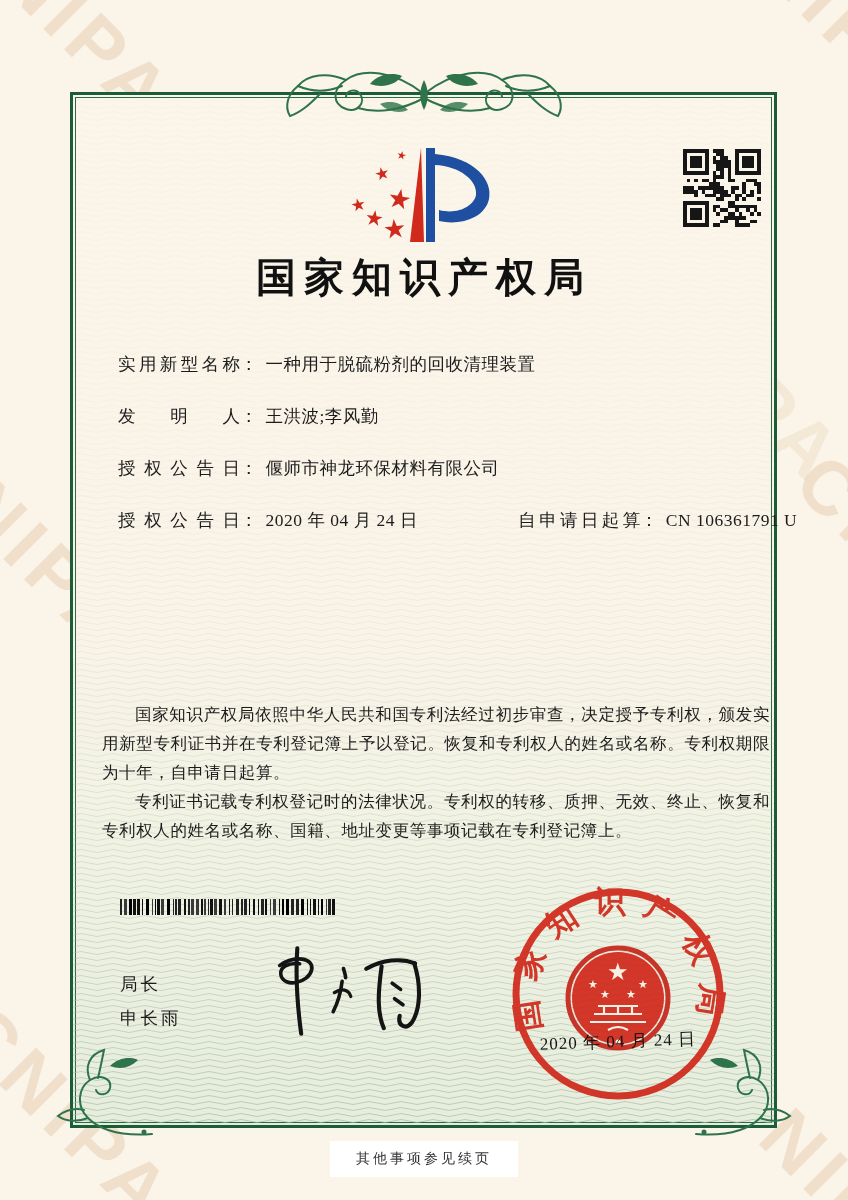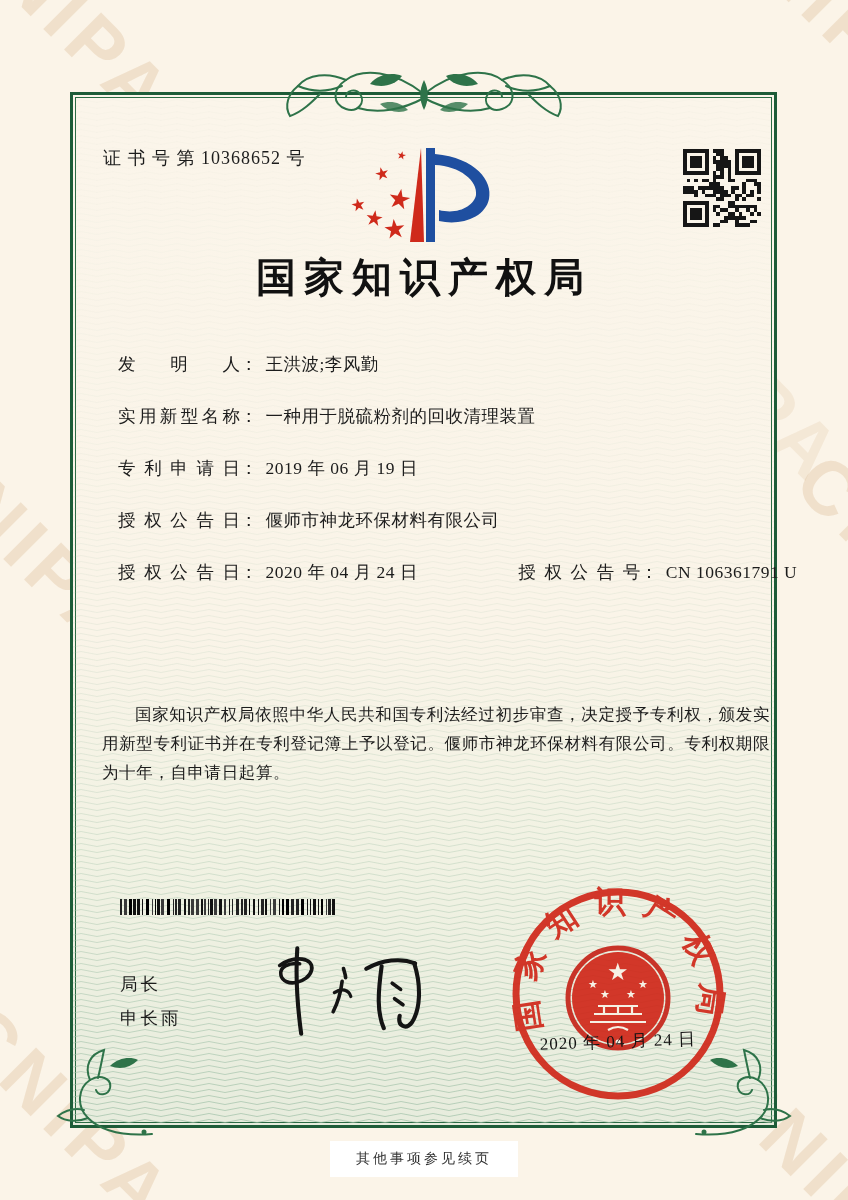--- a/index.html
+++ b/index.html
@@ -283,21 +283,20 @@
   <svg class="orn-br" width="100" height="90" viewBox="0 0 100 90">
     <g transform="translate(100,0) scale(-1,1)" stroke="#2e7349" stroke-width="2" fill="none" stroke-linecap="round">
       <path d="M98,86 C72,88 48,84 34,70 C22,58 24,40 36,32 C46,26 58,30 56,40 C54,48 44,48 42,42"></path>
       <path d="M36,32 C30,18 36,6 50,2 C48,12 46,22 44,30"></path>
       <path d="M34,70 C24,74 12,74 4,68 C12,62 22,60 30,62"></path>
       <path d="M56,18 C64,10 76,8 84,12 C76,20 66,22 56,18 Z" fill="#2e7349" stroke="none"></path>
       <circle cx="90" cy="84" r="2.5" fill="#2e7349" stroke="none"></circle>
     </g>
   </svg>
 
-  <div class="cert-no">证 书 号 第 10368652 号</div>
 
   <svg class="logo" width="178" height="114" viewBox="0 0 178 114">
     <g fill="#cf2a1b" font-family="'DejaVu Sans',sans-serif">
       <text x="14" y="76" font-size="17" transform="rotate(-12 14 76)">★</text>
       <text x="26" y="88" font-size="21" transform="rotate(8 26 88)">★</text>
       <text x="46" y="103" font-size="26" transform="rotate(-6 46 103)">★</text>
       <text x="48" y="70" font-size="27" transform="rotate(10 48 70)">★</text>
       <text x="38" y="45" font-size="17" transform="rotate(-14 38 45)">★</text>
       <text x="58" y="22" font-size="11" transform="rotate(12 58 22)">★</text>
     </g>
@@ -532,39 +531,37 @@
       <rect x="14" y="20" width="1" height="1" fill="#161616"></rect>
       <rect x="15" y="20" width="1" height="1" fill="#161616"></rect>
       <rect x="16" y="20" width="1" height="1" fill="#161616"></rect>
       <rect x="17" y="20" width="1" height="1" fill="#161616"></rect>
     </svg>
 
   <div class="title">国家知识产权局</div>
 
   <div class="fields">
     <div class="frow">
-      <span class="flabel">发明人</span><span class="fcolon">：</span><span class="fvalue">王洪波;李风勤</span>
-    </div>
-    <div class="frow">
       <span class="flabel">实用新型名称</span><span class="fcolon">：</span><span class="fvalue">一种用于脱硫粉剂的回收清理装置</span>
     </div>
     <div class="frow">
-      <span class="flabel">专利申请日</span><span class="fcolon">：</span><span class="fvalue">2019 年 06 月 19 日</span>
+      <span class="flabel">发明人</span><span class="fcolon">：</span><span class="fvalue">王洪波;李风勤</span>
     </div>
     <div class="frow">
       <span class="flabel">授权公告日</span><span class="fcolon">：</span><span class="fvalue">偃师市神龙环保材料有限公司</span>
     </div>
     <div class="frow two-col">
       <span class="col"><span class="flabel">授权公告日</span><span class="fcolon">：</span><span class="fvalue">2020 年 04 月 24 日</span></span>
-      <span class="col2"><span class="flabel">授权公告号</span><span class="fcolon">：</span><span class="fvalue">CN 106361791 U</span></span>
+      <span class="col2"><span class="flabel">自申请日起算</span><span class="fcolon">：</span><span class="fvalue">CN 106361791 U</span></span>
     </div>
   </div>
 
   <div class="body-text">
-    <p>国家知识产权局依照中华人民共和国专利法经过初步审查，决定授予专利权，颁发实用新型专利证书并在专利登记簿上予以登记。偃师市神龙环保材料有限公司。专利权期限为十年，自申请日起算。</p>
+    <p>国家知识产权局依照中华人民共和国专利法经过初步审查，决定授予专利权，颁发实用新型专利证书并在专利登记簿上予以登记。恢复和专利权人的姓名或名称。专利权期限为十年，自申请日起算。</p>
+    <p>专利证书记载专利权登记时的法律状况。专利权的转移、质押、无效、终止、恢复和专利权人的姓名或名称、国籍、地址变更等事项记载在专利登记簿上。</p>
   </div>
 
   <div class="barcode" id="barcode">
       <span style="width: 2px; flex: 0 0 2px; background: rgb(34, 34, 34);"></span>
       <span style="width: 2px; flex: 0 0 2px;"></span>
       <span style="width: 3px; flex: 0 0 3px; background: rgb(58, 58, 58);"></span>
       <span style="width: 2px; flex: 0 0 2px;"></span>
       <span style="width: 3px; flex: 0 0 3px; background: rgb(0, 0, 0);"></span>
       <span style="width: 1px; flex: 0 0 1px;"></span>
       <span style="width: 3px; flex: 0 0 3px; background: rgb(17, 17, 17);"></span>

